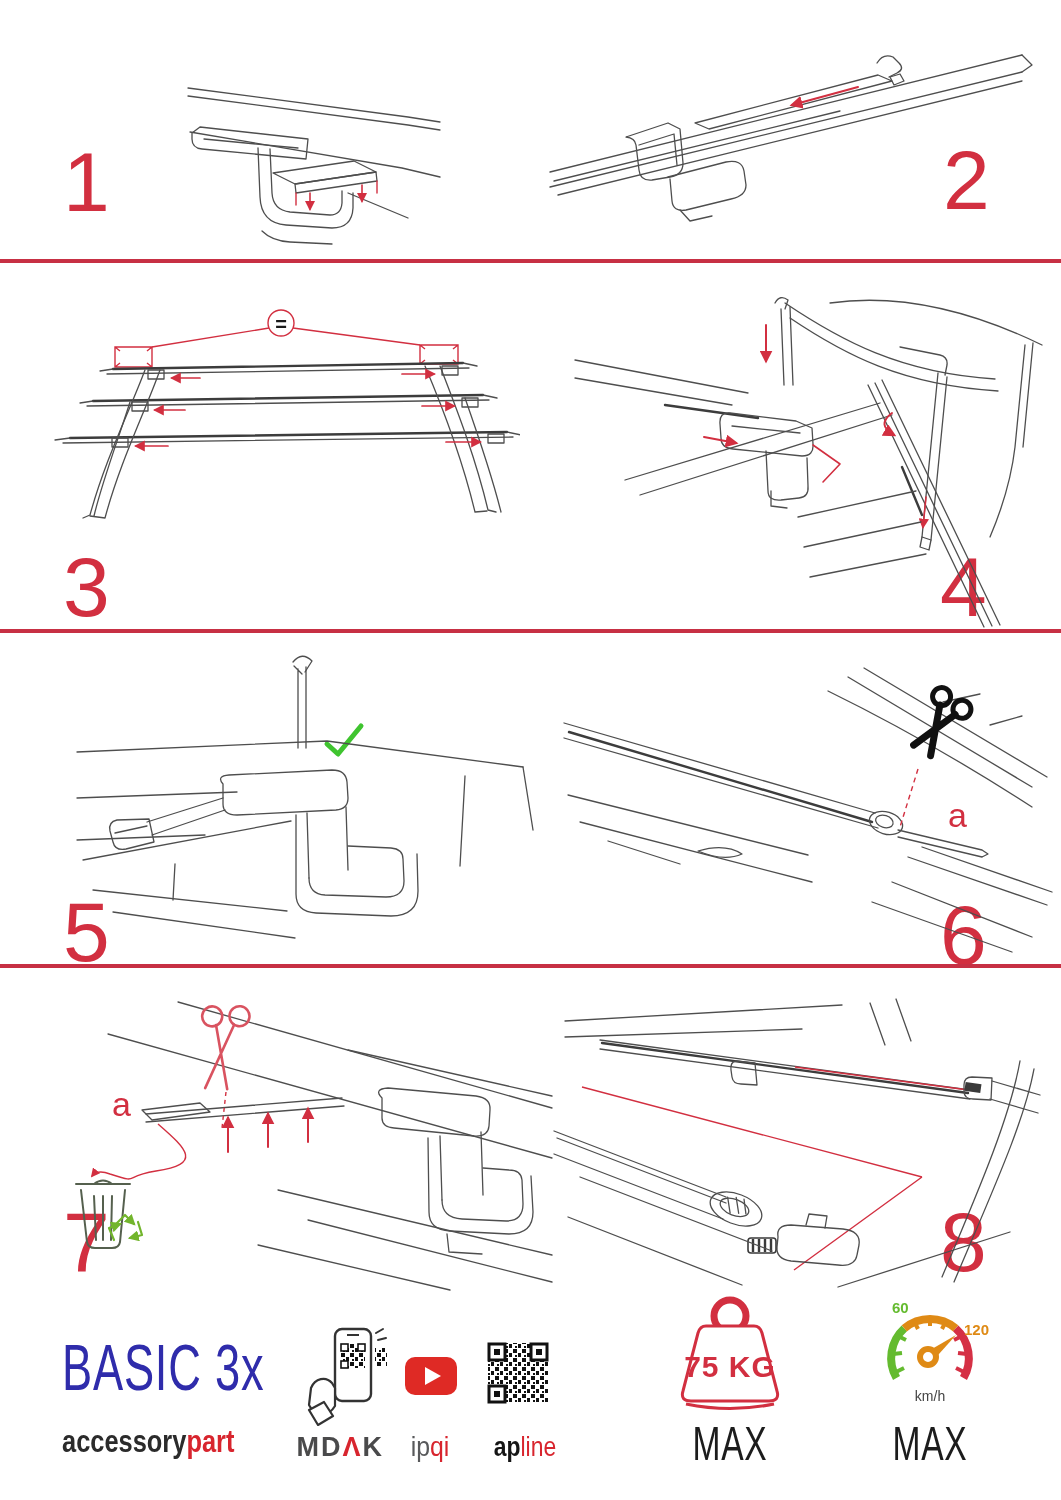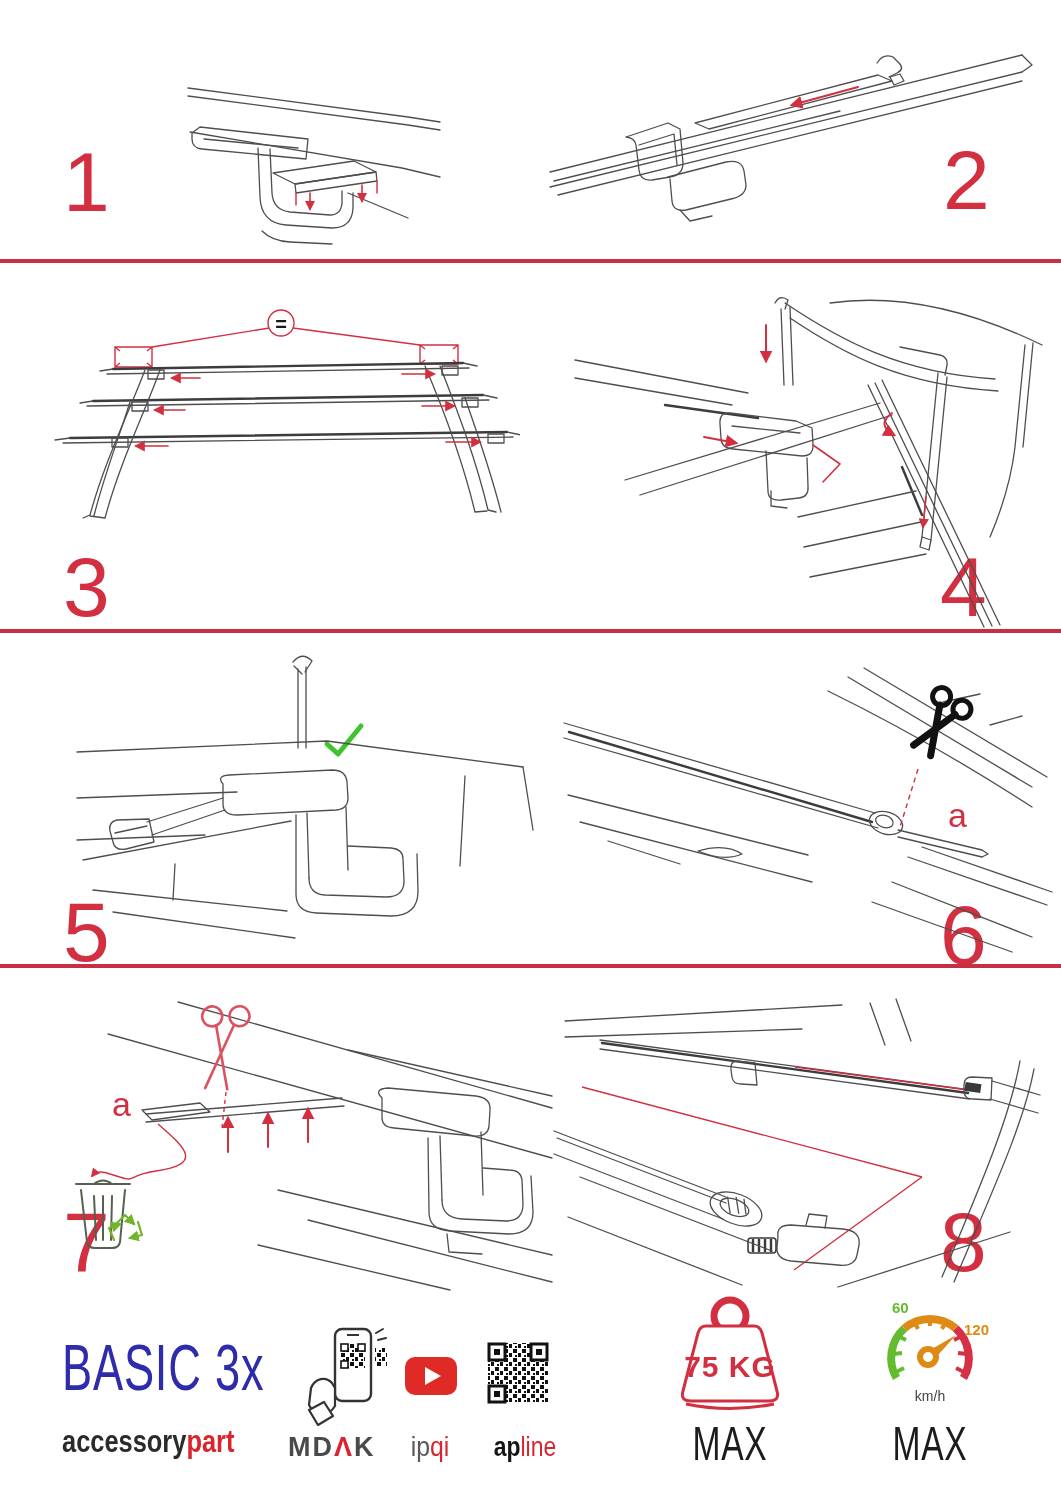--- a/index.html
+++ b/index.html
@@ -19,21 +19,21 @@
   svg .bin{stroke:#55604e;fill:none;stroke-width:2;stroke-linecap:round;stroke-linejoin:round;}
   svg text{font-family:"Liberation Sans",sans-serif;}
   .lbl-a{fill:#d22f40;font-size:34px;}
   
   .brand-title{position:absolute;left:62px;top:1330px;font-size:58px;font-weight:400;
     color:#2f2cab;letter-spacing:1px;transform:scale(0.78,1.12);transform-origin:left top;white-space:nowrap;}
   .brand-sub{position:absolute;left:62px;top:1424px;font-size:31px;font-weight:700;
     transform:scaleX(0.82);transform-origin:left top;white-space:nowrap;letter-spacing:0;}
   .brand-sub .blk{color:#2b2b2b}.brand-sub .rd{color:#d8252e}
   .logo-row-text{position:absolute;top:1432px;font-size:27px;white-space:nowrap;}
-  .mdak{left:288px;width:96px;text-align:left;font-weight:700;letter-spacing:2px;color:#4a4a4b;}
+  .mdak{left:288px;width:96px;text-align:right;font-weight:700;letter-spacing:2px;color:#4a4a4b;}
   .mdak .rd{color:#d8252e}
   .ipqi{left:398px;width:64px;text-align:center;font-weight:400;color:#58595b;transform:scaleX(.92);transform-origin:center top;}
   .ipqi .rd{color:#d8252e}
   .apline{left:470px;width:110px;text-align:center;transform:scaleX(.85);transform-origin:center top;}
   .apline .blk{font-weight:700;color:#151515}.apline .rd{font-weight:400;color:#d8252e}
   .maxlbl{position:absolute;top:1416px;font-size:48px;font-weight:400;color:#1c1c1c;
     text-align:center;transform:scaleX(.70);transform-origin:center top;letter-spacing:1px;}
 </style>
 </head>
 <body>

